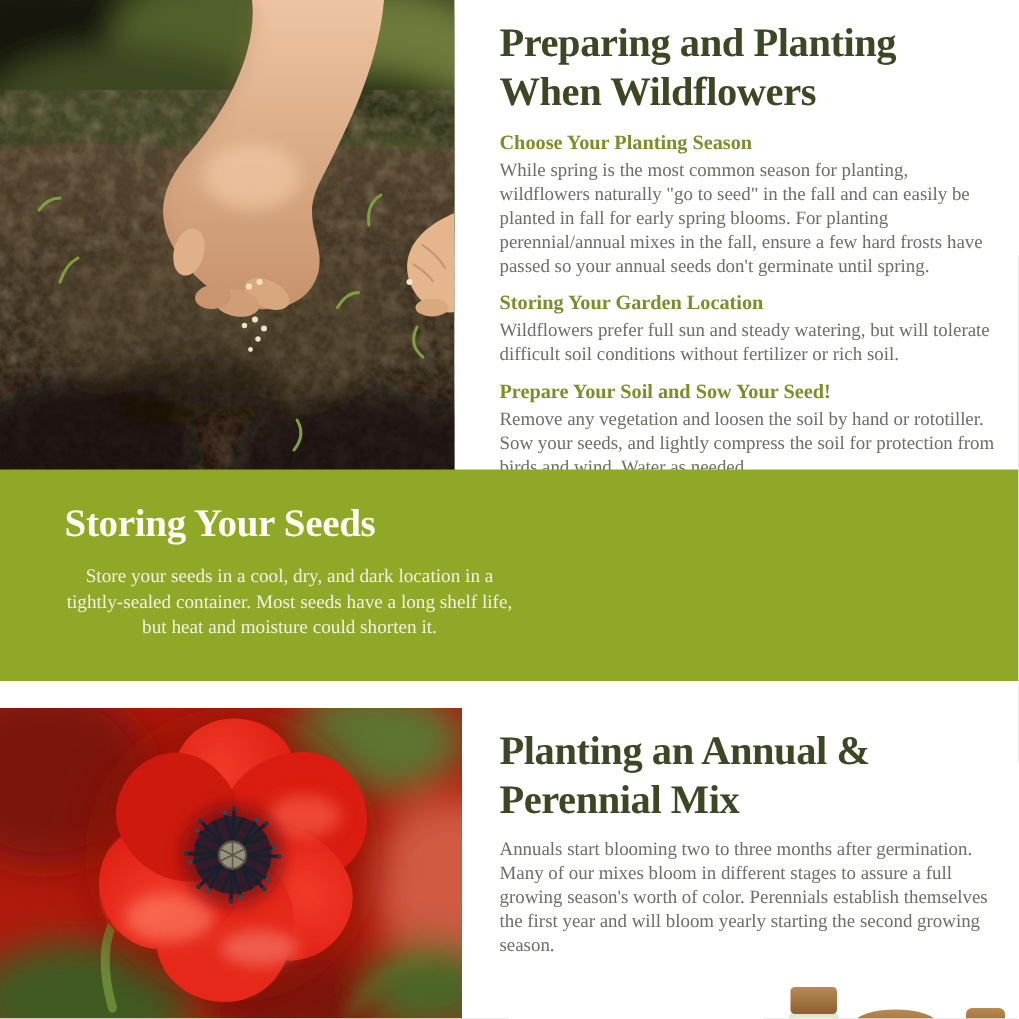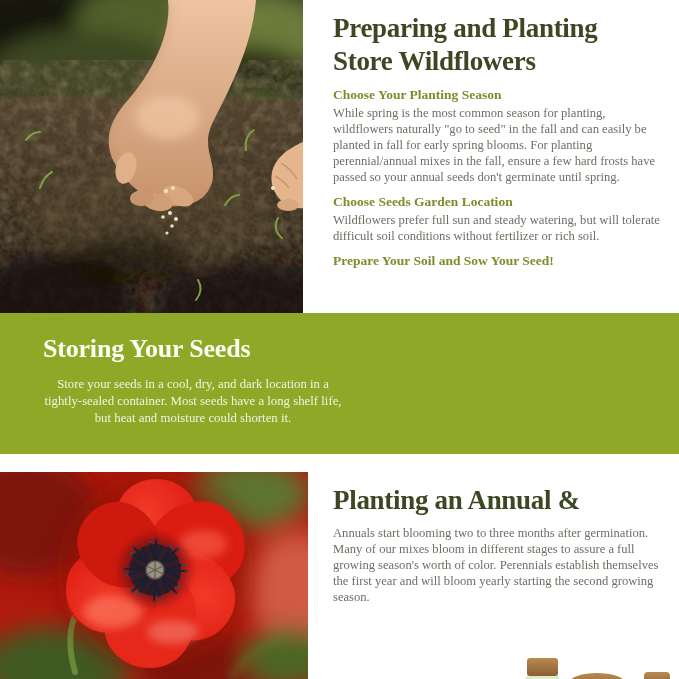--- a/index.html
+++ b/index.html
@@ -107,32 +107,33 @@
         <path d="M281,163 q10,6 16,16 M275,176 q9,5 14,12" stroke="#bd8a62" stroke-width="1.5" fill="none" opacity=".7"></path>
         <ellipse cx="288" cy="205" rx="11" ry="6" fill="#d8a87f"></ellipse>
         <circle cx="273" cy="188" r="2" fill="#efe6cb"></circle>
       </g>
     </svg>
   </div>
 
   <div class="tr">
     <h1 class="big-title">
       <span>Preparing and Planting</span>
-      <span>Store Wildflowers</span>
+      <span>When Wildflowers</span>
     </h1>
     <div class="sec">
       <h3>Choose Your Planting Season</h3>
       <p>While spring is the most common season for planting, wildflowers naturally "go to seed" in the fall and can easily be planted in fall for early spring blooms. For planting perennial/annual mixes in the fall, ensure a few hard frosts have passed so your annual seeds don't germinate until spring.</p>
     </div>
     <div class="sec">
-      <h3>Choose Seeds Garden Location</h3>
+      <h3>Storing Your Garden Location</h3>
       <p>Wildflowers prefer full sun and steady watering, but will tolerate difficult soil conditions without fertilizer or rich soil.</p>
     </div>
     <div class="sec">
       <h3>Prepare Your Soil and Sow Your Seed!</h3>
+      <p>Remove any vegetation and loosen the soil by hand or rototiller. Sow your seeds, and lightly compress the soil for protection from birds and wind. Water as needed.</p>
     </div>
   </div>
 
   <div class="band">
     <div class="band-inner">
       <h2 class="band-title">Storing Your Seeds</h2>
       <p class="band-body">Store your seeds in a cool, dry, and dark location in a tightly-sealed container. Most seeds have a long shelf life, but heat and moisture could shorten it.</p>
     </div>
     <div class="photo-jars">
       <svg width="304" height="141" viewBox="0 0 304 141">
@@ -298,17 +299,18 @@
           <path d="M0,-9 L0,9 M-8,-4 L8,4 M-8,4 L8,-4" stroke="#5c564a" stroke-width="1"></path>
         </g>
       </g>
       <path d="M230,207 C245,185 262,172 286,166" stroke="#5f7e30" stroke-width="4" fill="none" opacity=".8" filter="url(#pb5)"></path>
     </svg>
   </div>
 
   <div class="br">
     <h1 class="big-title">
       <span>Planting an Annual &amp;</span>
+      <span>Perennial Mix</span>
     </h1>
     <p>Annuals start blooming two to three months after germination. Many of our mixes bloom in different stages to assure a full growing season's worth of color. Perennials establish themselves the first year and will bloom yearly starting the second growing season.</p>
   </div>
 
 </div>
 
 </body></html>

